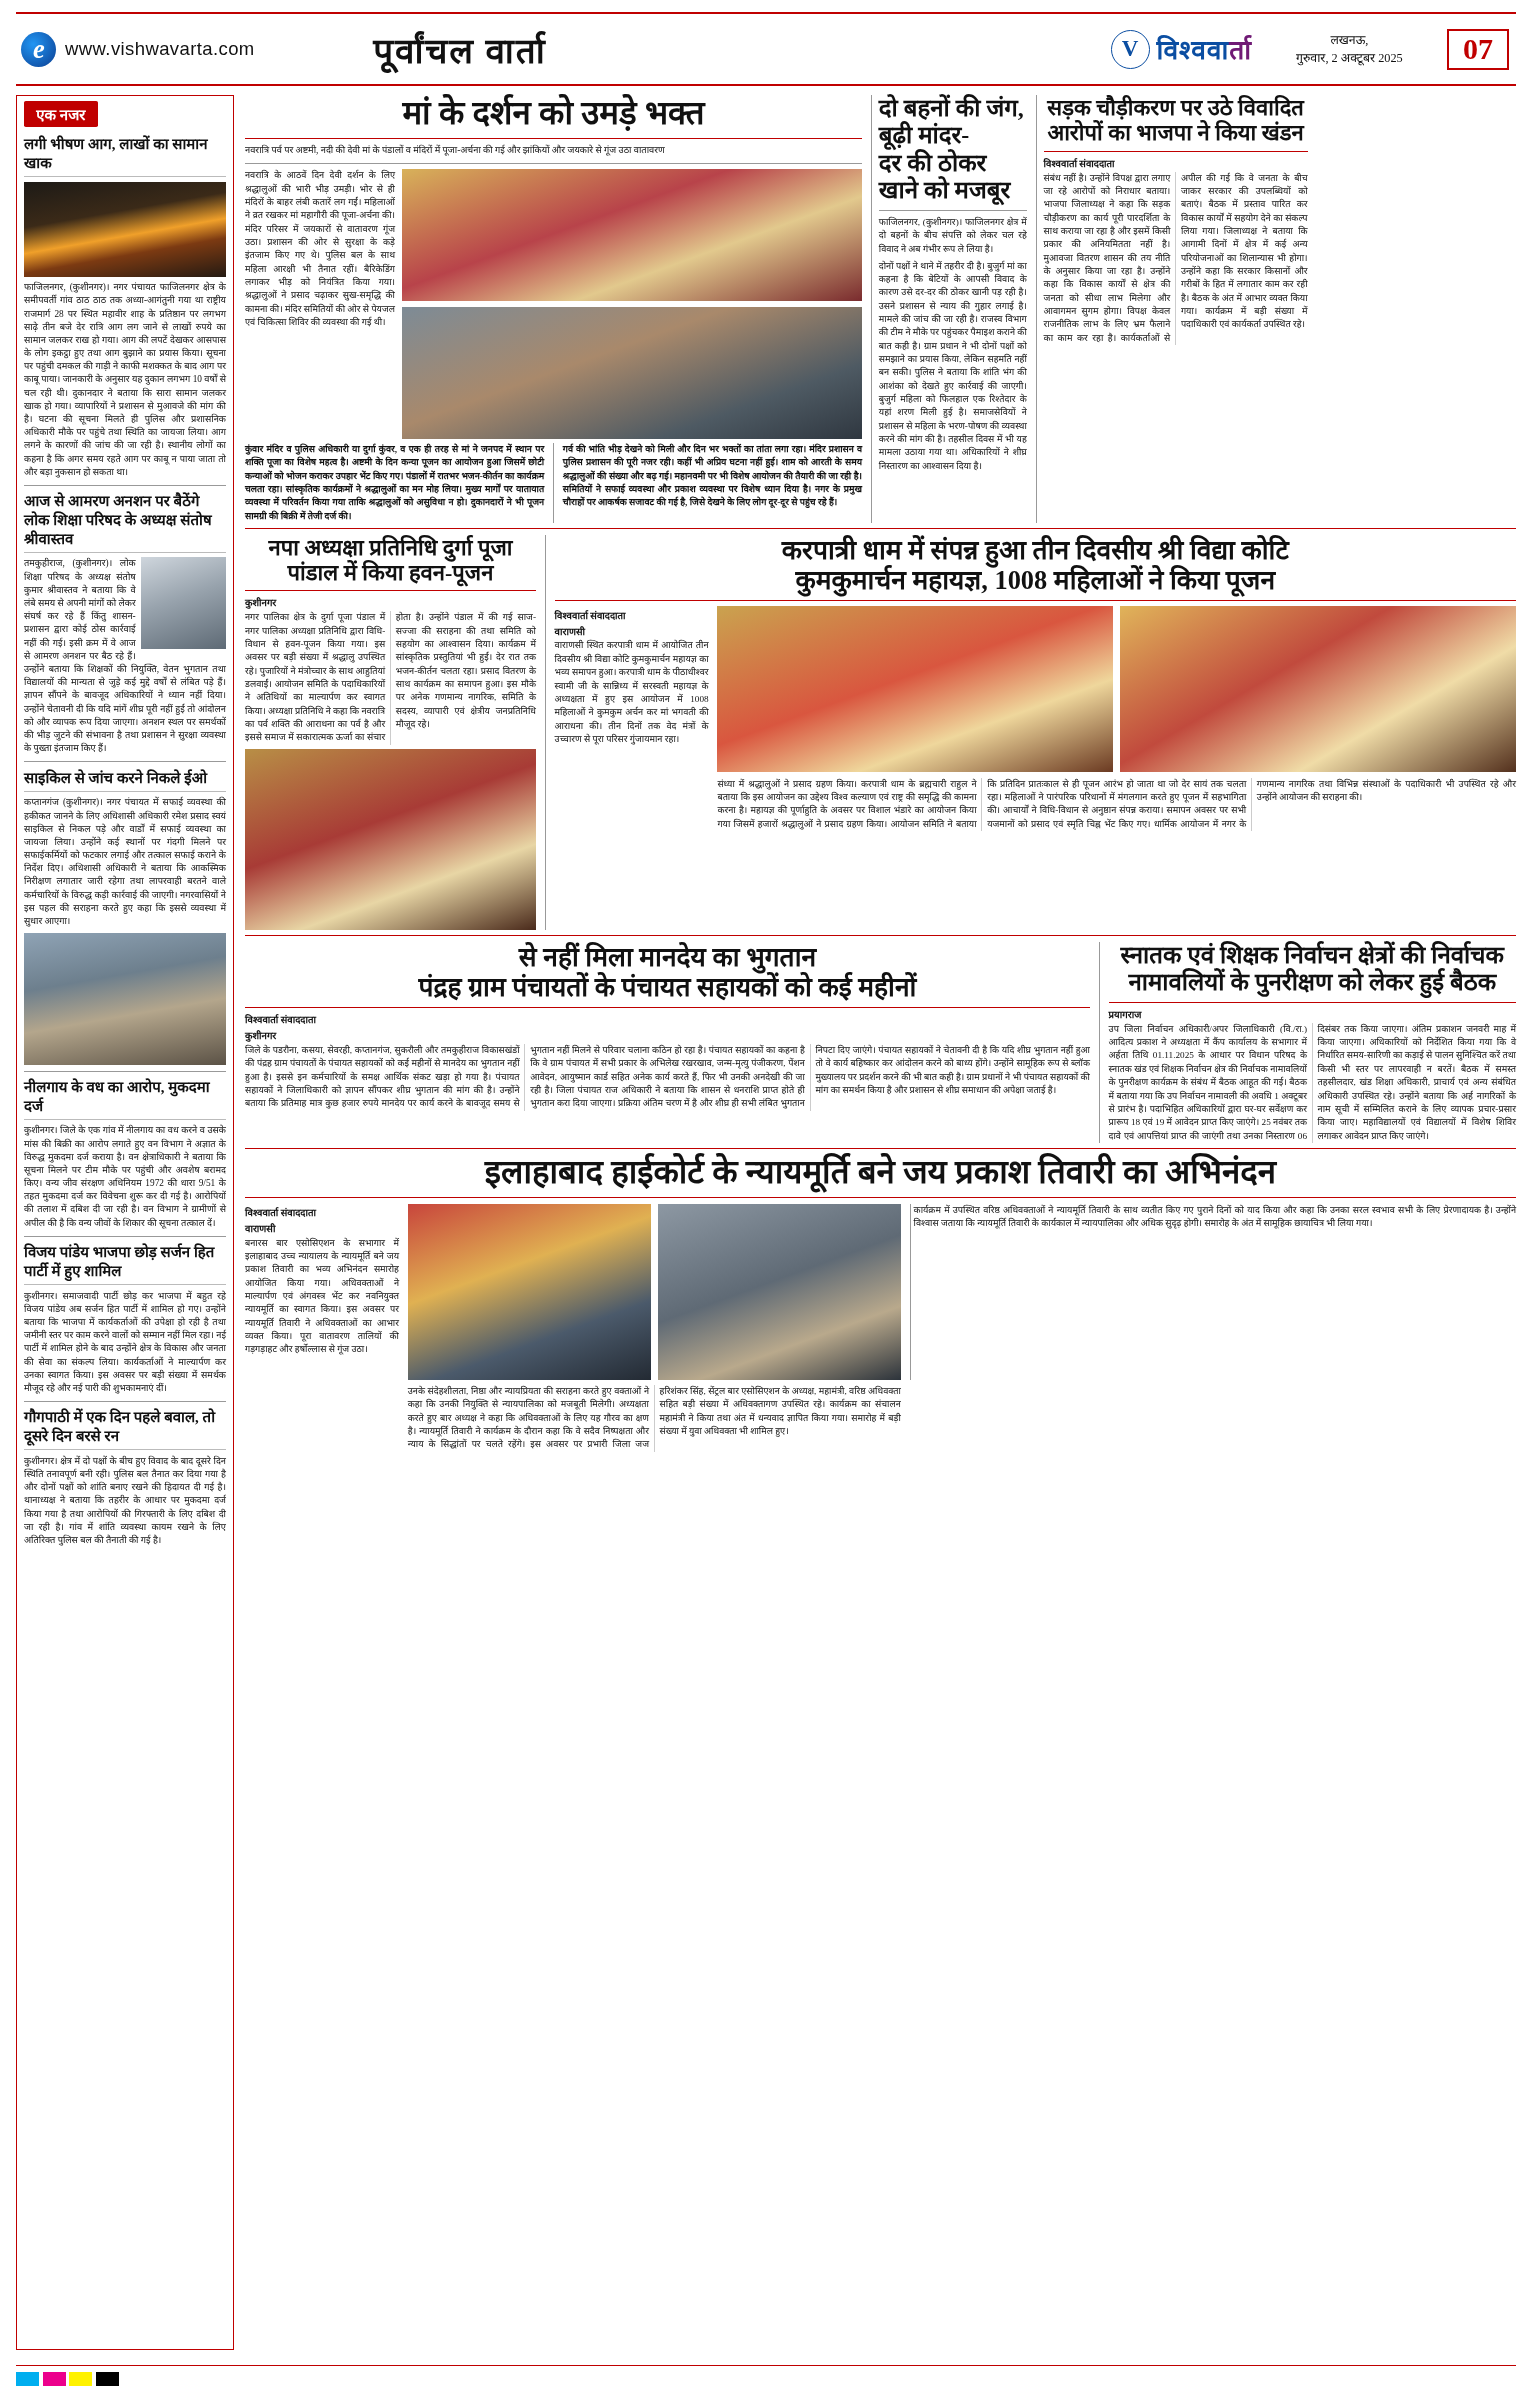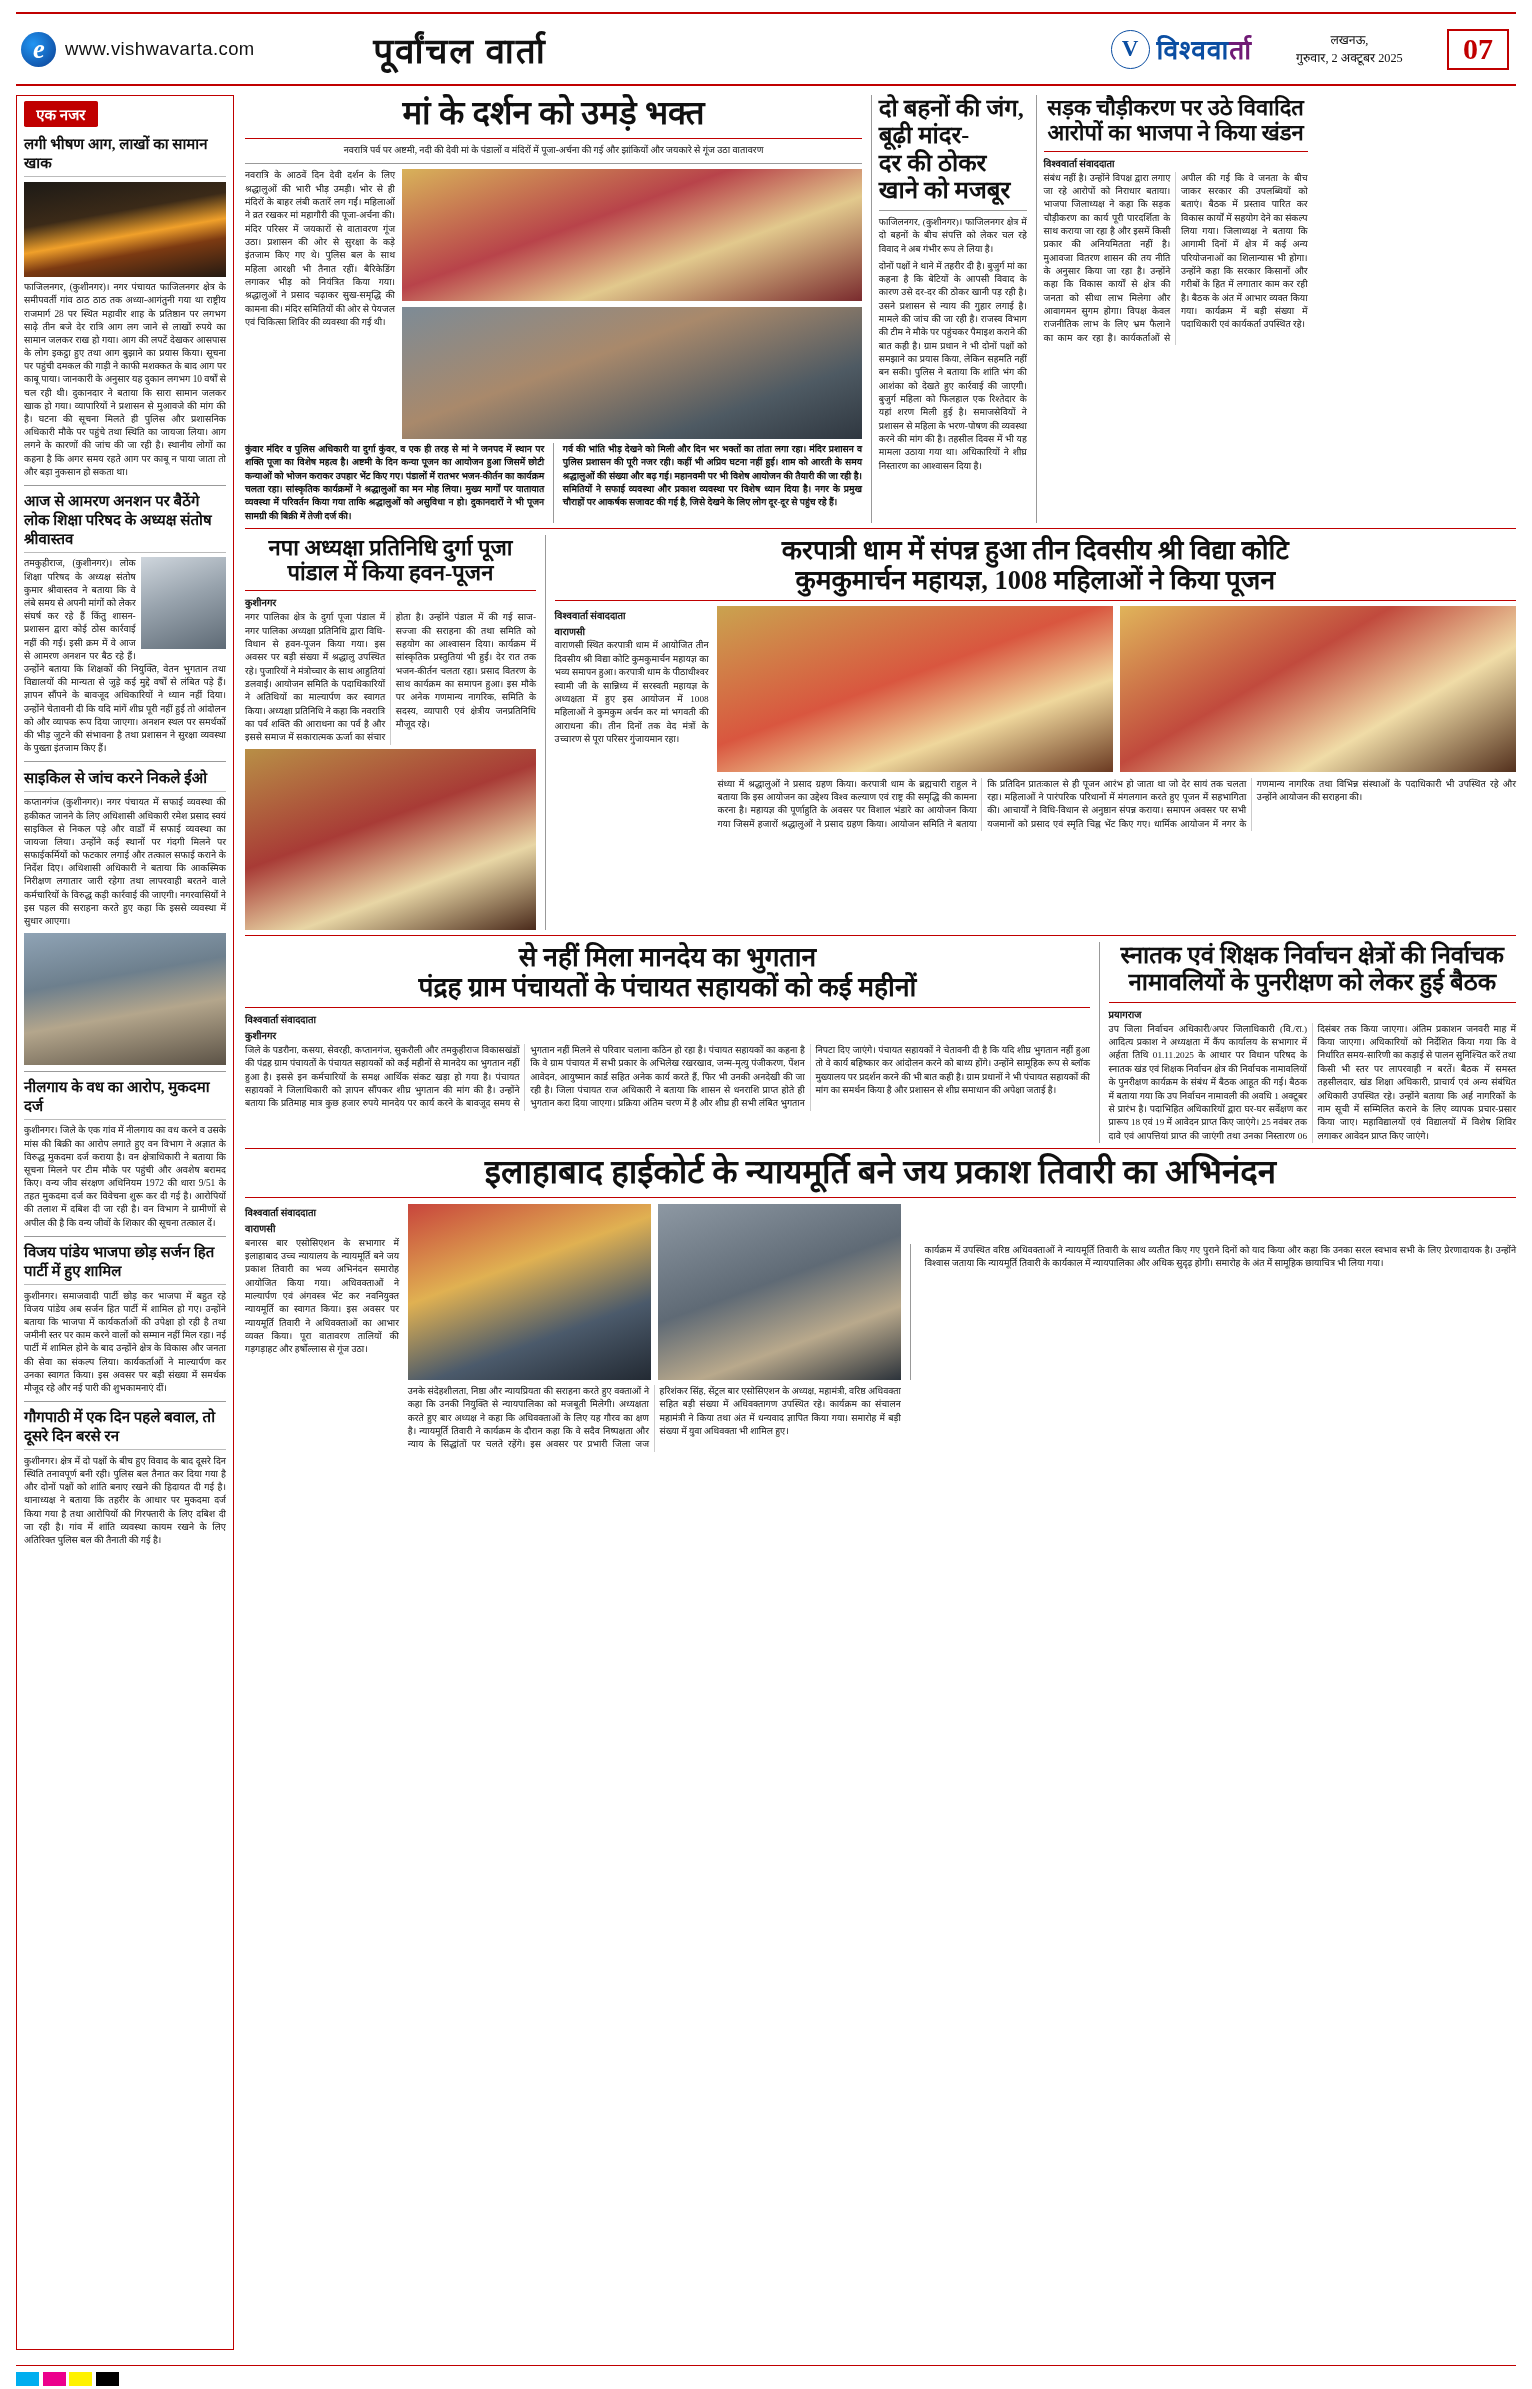--- a/index.html
+++ b/index.html
@@ -135,21 +135,21 @@
       </div>
     </div>
 
     <div class="col-main">
 
       <div class="row">
 
         <div style="width:617px">
           <div class="hl hl-xl">मां के दर्शन को उमड़े भक्त</div>
           <div class="rule-red"></div>
-          <div class="txt" style="text-align:center;font-size:9.3px;">नवरात्रि पर्व पर अष्टमी, नदी की देवी मां के पंडालों व मंदिरों में पूजा-अर्चना की गई और झांकियों और जयकारे से गूंज उठा वातावरण</div>
+          <div class="txt" style="font-size:9.3px;">नवरात्रि पर्व पर अष्टमी, नदी की देवी मां के पंडालों व मंदिरों में पूजा-अर्चना की गई और झांकियों और जयकारे से गूंज उठा वातावरण</div>
           <div class="rule-thin"></div>
           <div class="row" style="gap:7px;margin-bottom:4.4px;">
             <div style="width:150px">
               <div class="txt">नवरात्रि के आठवें दिन देवी दर्शन के लिए श्रद्धालुओं की भारी भीड़ उमड़ी। भोर से ही मंदिरों के बाहर लंबी कतारें लग गईं। महिलाओं ने व्रत रखकर मां महागौरी की पूजा-अर्चना की। मंदिर परिसर में जयकारों से वातावरण गूंज उठा। प्रशासन की ओर से सुरक्षा के कड़े इंतजाम किए गए थे। पुलिस बल के साथ महिला आरक्षी भी तैनात रहीं। बैरिकेडिंग लगाकर भीड़ को नियंत्रित किया गया। श्रद्धालुओं ने प्रसाद चढ़ाकर सुख-समृद्धि की कामना की। मंदिर समितियों की ओर से पेयजल एवं चिकित्सा शिविर की व्यवस्था की गई थी।</div>
             </div>
             <div style="flex:1">
               <div class="ph ph-temple"></div>
               <div style="height:5.3px"></div>
               <div class="ph ph-crowd"></div>
             </div>
@@ -259,21 +259,21 @@
           <div style="width:493px">
             <div class="row" style="gap:7px;">
               <div style="flex:1">
                   <div class="ph ph-stage"></div>
                 </div>
               <div style="flex:1">
                   <div class="ph ph-audience"></div>
                 </div>
             </div>
           </div>
-          <div class="vline" style="flex:1;padding-left:14px;margin-top:40px;">
+          <div class="vline" style="flex:1;padding-left:3px;">
             <div class="txt">कार्यक्रम में उपस्थित वरिष्ठ अधिवक्ताओं ने न्यायमूर्ति तिवारी के साथ व्यतीत किए गए पुराने दिनों को याद किया और कहा कि उनका सरल स्वभाव सभी के लिए प्रेरणादायक है। उन्होंने विश्वास जताया कि न्यायमूर्ति तिवारी के कार्यकाल में न्यायपालिका और अधिक सुदृढ़ होगी। समारोह के अंत में सामूहिक छायाचित्र भी लिया गया।</div>
           </div>
         </div>
         <div class="row" style="gap:8.8px;margin-top:5.3px;">
           <div style="width:154px"></div>
           <div style="width:493px">
             <div class="txt cols2"><span>उनके संदेहशीलता, निष्ठा और न्यायप्रियता की सराहना करते हुए वक्ताओं ने कहा कि उनकी नियुक्ति से न्यायपालिका को मजबूती मिलेगी। अध्यक्षता करते हुए बार अध्यक्ष ने कहा कि अधिवक्ताओं के लिए यह गौरव का क्षण है। न्यायमूर्ति तिवारी ने कार्यक्रम के दौरान कहा कि वे सदैव निष्पक्षता और न्याय के सिद्धांतों पर चलते रहेंगे।</span> <span>इस अवसर पर प्रभारी जिला जज हरिशंकर सिंह, सेंट्रल बार एसोसिएशन के अध्यक्ष, महामंत्री, वरिष्ठ अधिवक्ता सहित बड़ी संख्या में अधिवक्तागण उपस्थित रहे। कार्यक्रम का संचालन महामंत्री ने किया तथा अंत में धन्यवाद ज्ञापित किया गया। समारोह में बड़ी संख्या में युवा अधिवक्ता भी शामिल हुए।</span></div>
           </div>
           <div style="flex:1"></div>
         </div>

